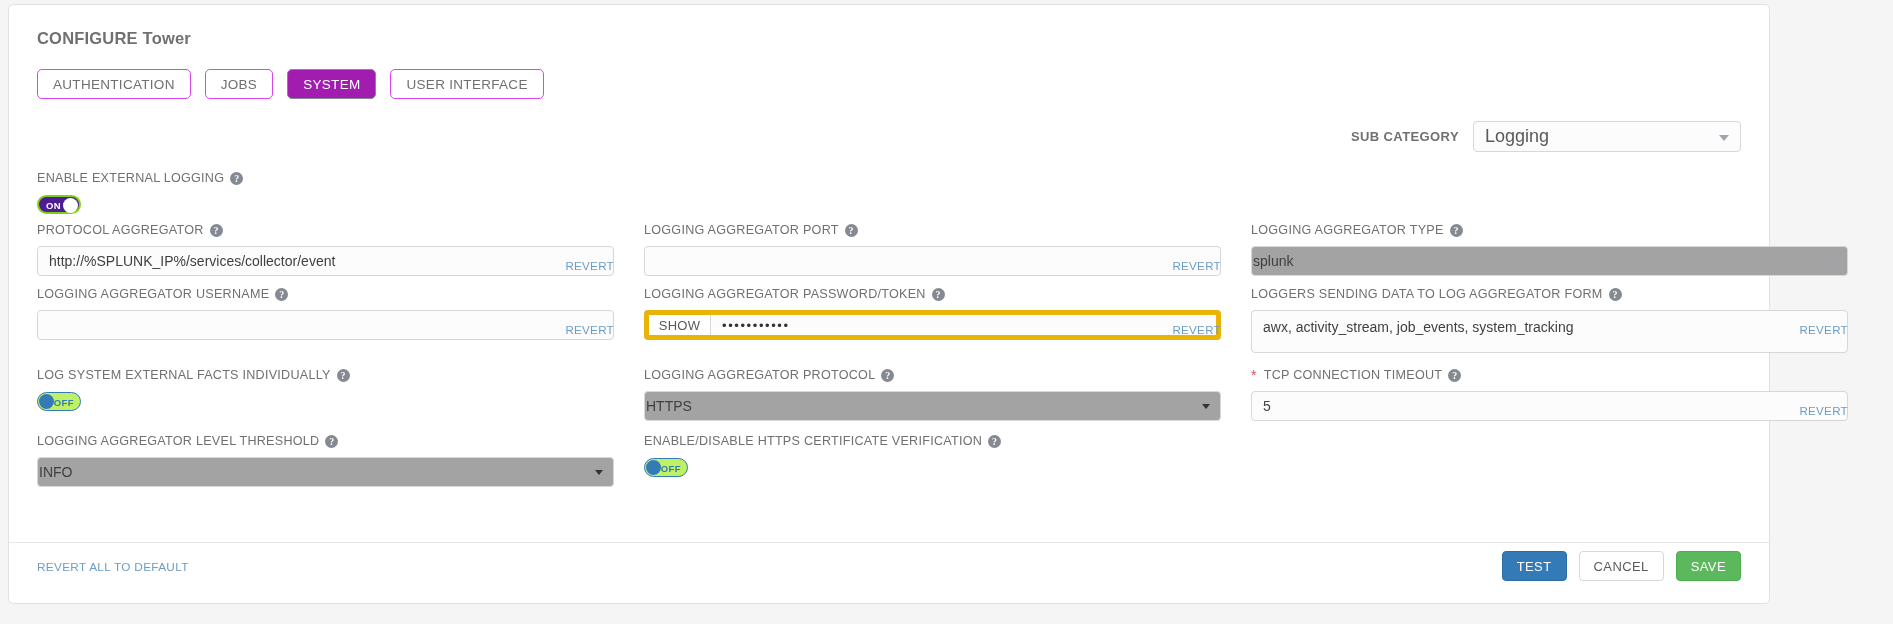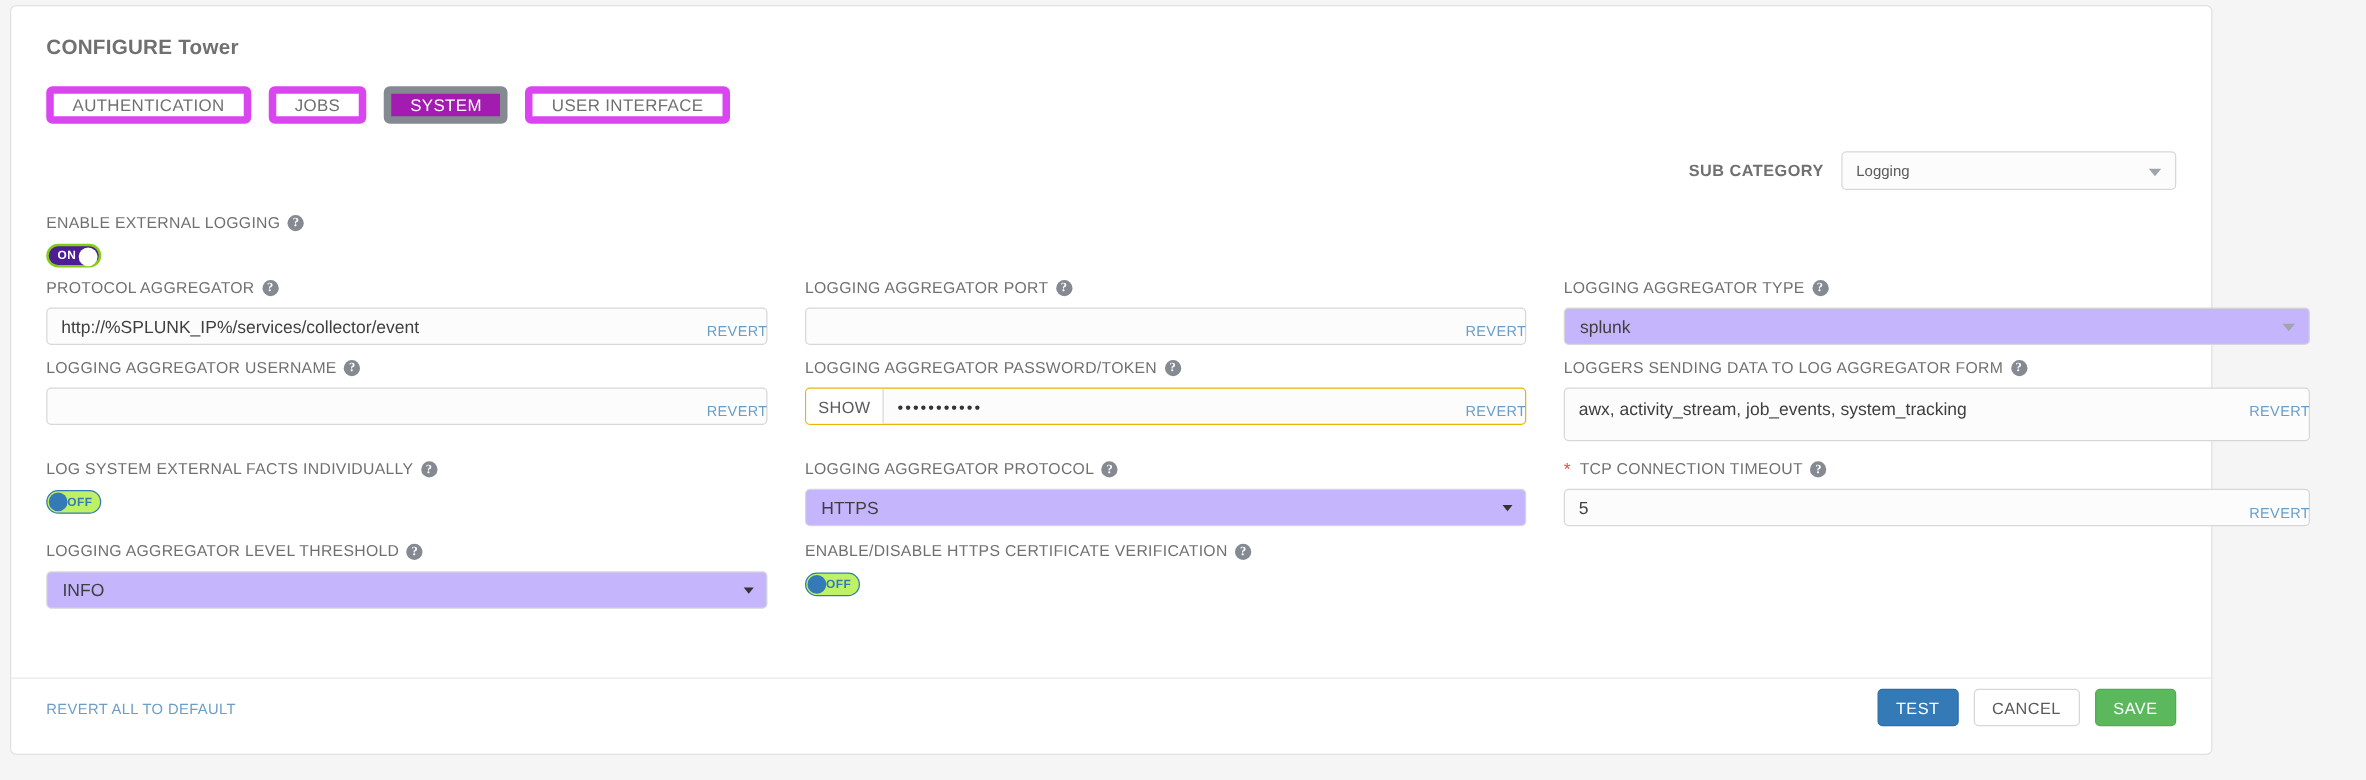--- a/index.html
+++ b/index.html
@@ -43,21 +43,21 @@
   .tabs {
     position: absolute;
     left: 28px;
     top: 64px;
     display: flex;
     gap: 14px;
   }
   .tab {
     height: 30px;
     padding: 0 15px;
-    border: 6px solid #d946ef;
+    border: 1px solid #d946ef;
     border-radius: 5px;
     background: #ffffff;
     color: #707070;
     font-size: 13.5px;
     letter-spacing: .3px;
     display: flex;
     align-items: center;
     justify-content: center;
     box-sizing: border-box;
     cursor: pointer;
@@ -89,21 +89,21 @@
     position: relative;
     width: 268px;
     height: 31px;
     border: 1px solid #d7d7d7;
     border-radius: 4px;
     background: #fcfcfc;
     display: flex;
     align-items: center;
     padding: 0 11px;
     box-sizing: border-box;
-    font-size: 12px;
+    font-size: 18px;
     color: #5a5a5a;
     cursor: pointer;
   }
   .chev {
     position: absolute;
     right: 11px;
     top: 50%;
     margin-top: -2px;
     width: 0; height: 0;
     border-left: 5px solid transparent;
@@ -181,24 +181,24 @@
   }
   .inp.wide  { width: 577px; }
   .inp.wide3 { width: 597px; }
 
   .sel {
     margin-top: 9px;
     position: relative;
     height: 30px;
     border: 1px solid #d7d7d7;
     border-radius: 4px;
-    background: #c4b5fd;
-    display: flex;
-    align-items: center;
-    padding: 0 12px;
+    background: #a3a3a3;
+    display: flex;
+    align-items: center;
+    padding: 0 1px;
     box-sizing: border-box;
     font-size: 14px;
     color: #3f3f3f;
     cursor: pointer;
   }
   .sel.wide  { width: 577px; }
   .sel.wide3 { width: 597px; }
   .caret-sm {
     position: absolute;
     right: 10px;
@@ -208,21 +208,21 @@
     border-left: 4px solid transparent;
     border-right: 4px solid transparent;
     border-top: 5px solid #333333;
   }
 
   .pwwrap {
     margin-top: 9px;
     width: 577px;
     height: 30px;
     display: flex;
-    border: 1px solid #eab308;
+    border: 5px solid #eab308;
     border-radius: 4px;
     background: #fcfcfc;
     box-sizing: border-box;
     overflow: hidden;
   }
   .pwbtn {
     width: 61px;
     display: flex;
     align-items: center;
     justify-content: center;

